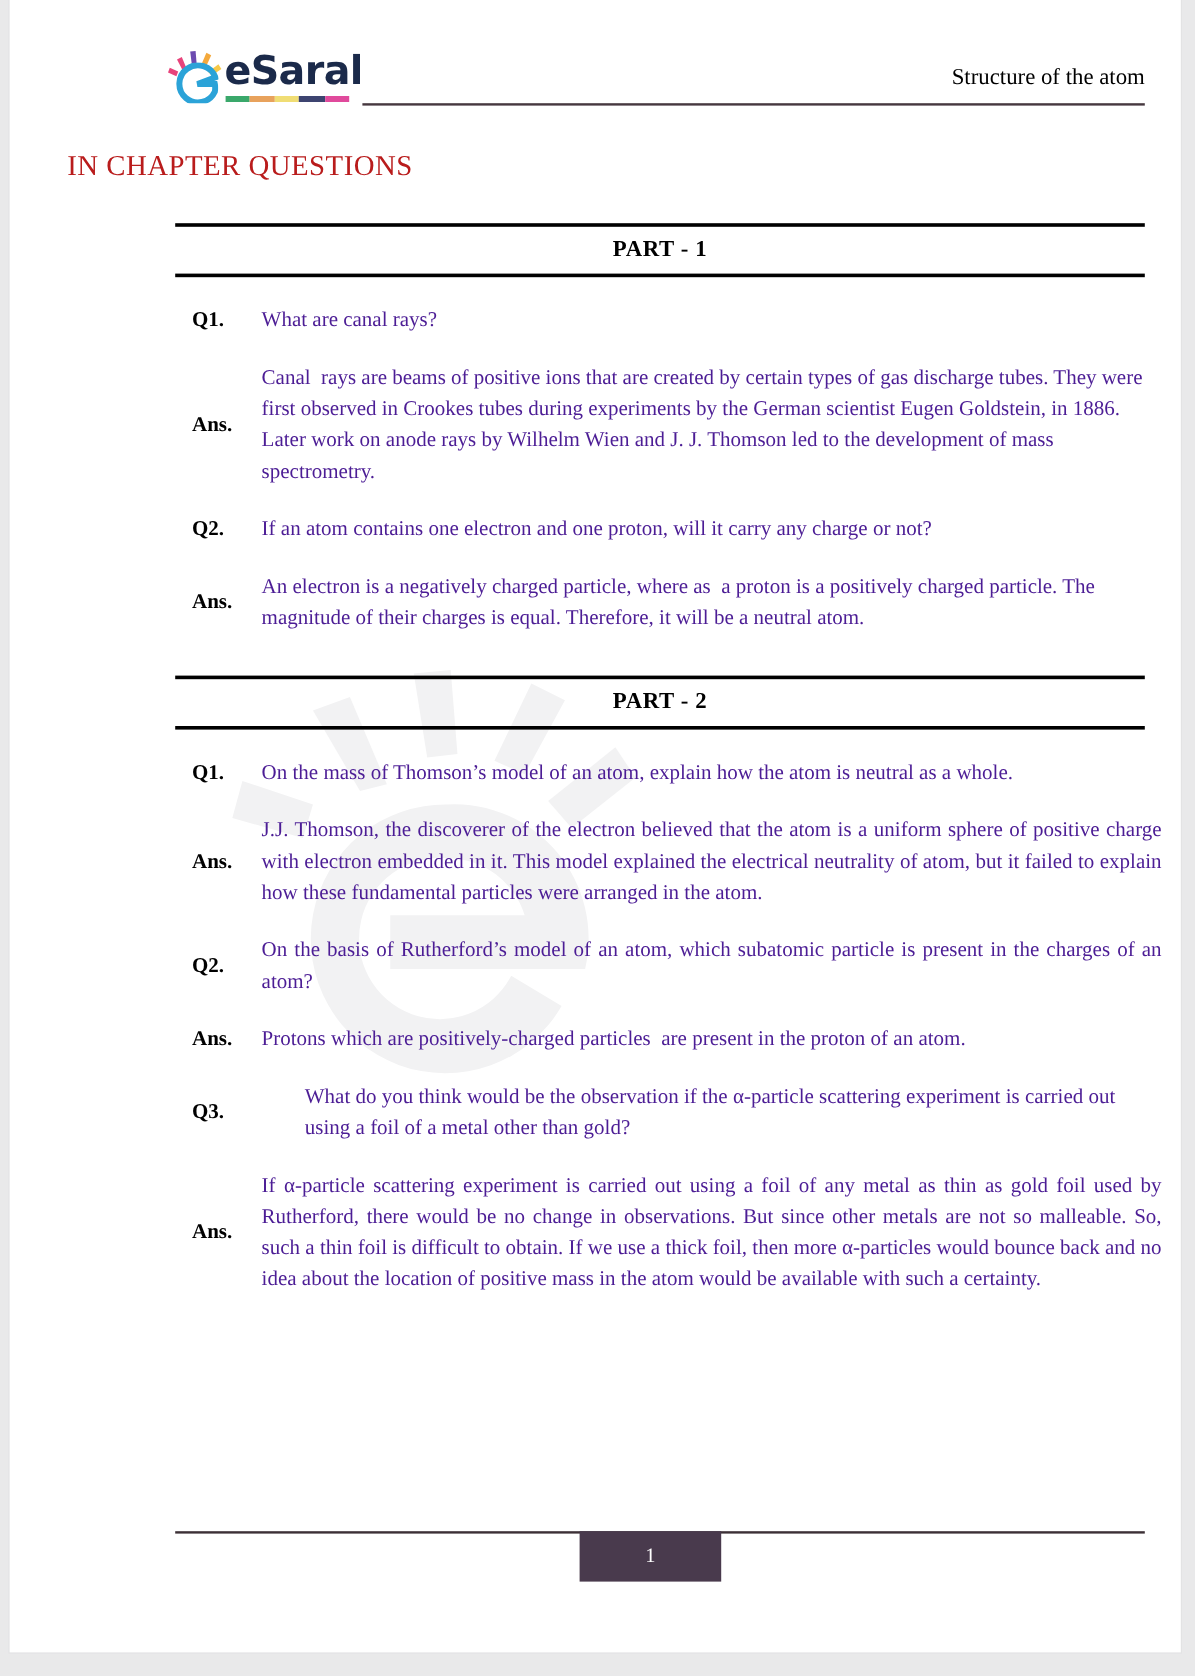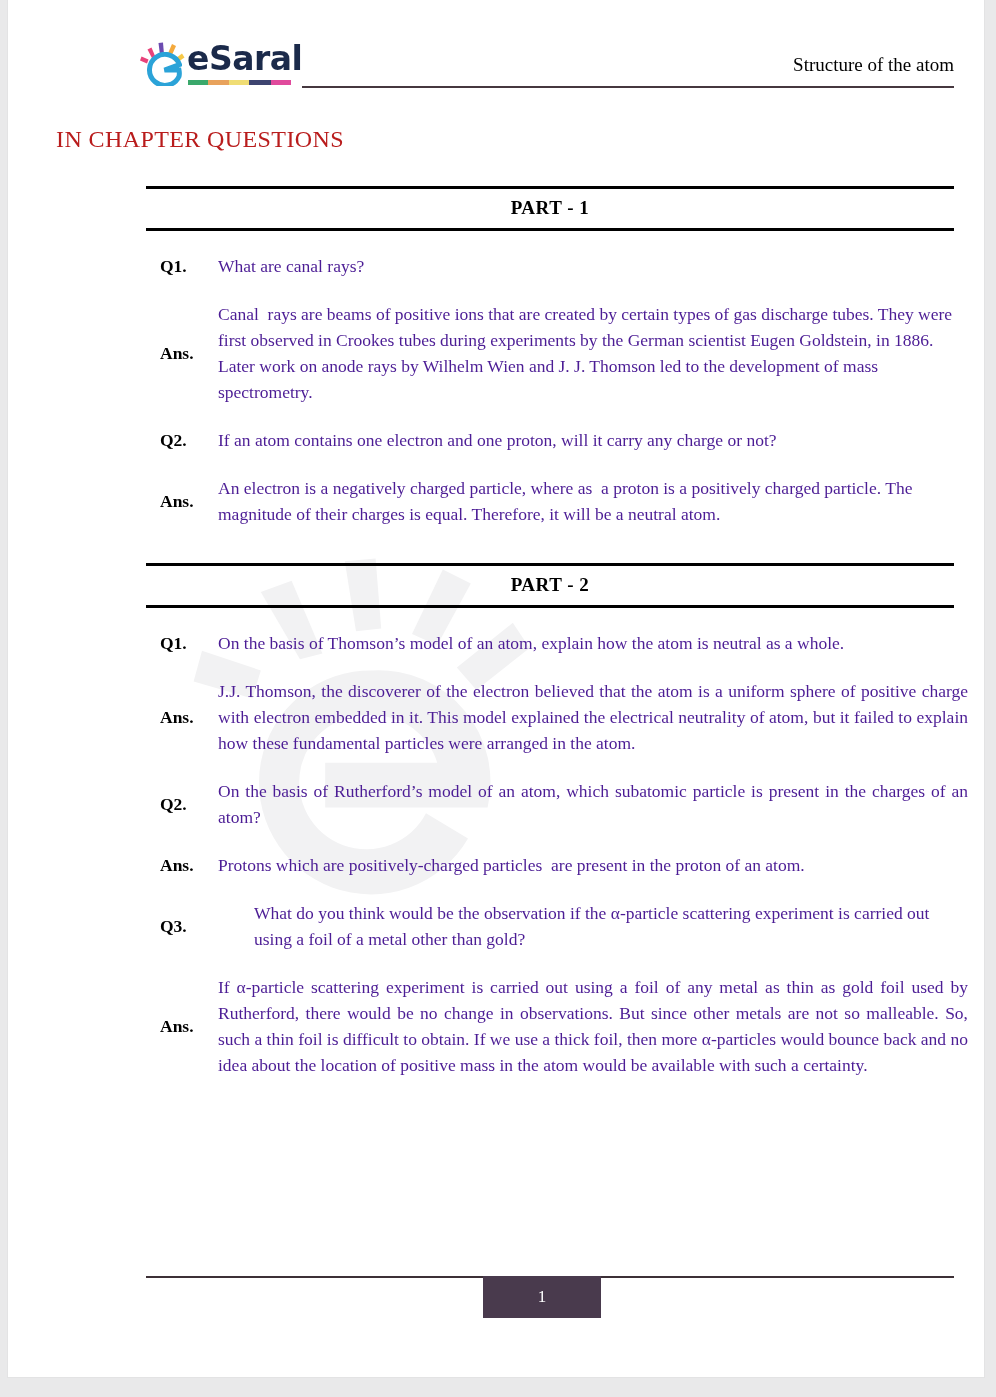--- a/index.html
+++ b/index.html
@@ -282,21 +282,21 @@
           <div class="tag">Ans.</div>
           <div class="body">An electron is a negatively charged particle, where as  a proton is a positively charged particle. The magnitude of their charges is equal. Therefore, it will be a neutral atom.</div>
         </div>
         <div class="part-banner" style="top: 563px;">
           <div class="rule"></div>
           <div class="label">PART - 2</div>
           <div class="rule"></div>
         </div>
         <div class="qa plain" style="top: 630px;">
           <div class="tag">Q1.</div>
-          <div class="body">On the basis of Thomson’s model of an atom, explain how the atom is neutral as a whole.</div>
+          <div class="body">On the mass of Thomson’s model of an atom, explain how the atom is neutral as a whole.</div>
         </div>
         <div class="qa justified" style="top: 678px;">
           <div class="tag">Ans.</div>
           <div class="body">J.J. Thomson, the discoverer of the electron believed that the atom is a uniform sphere of positive charge with electron embedded in it. This model explained the electrical neutrality of atom, but it failed to explain how these fundamental particles were arranged in the atom.</div>
         </div>
         <div class="qa justified" style="top: 778px;">
           <div class="tag">Q2.</div>
           <div class="body">On the basis of Rutherford’s model of an atom, which subatomic particle is present in the charges of an atom?</div>
         </div>
         <div class="qa plain" style="top: 852px;">

